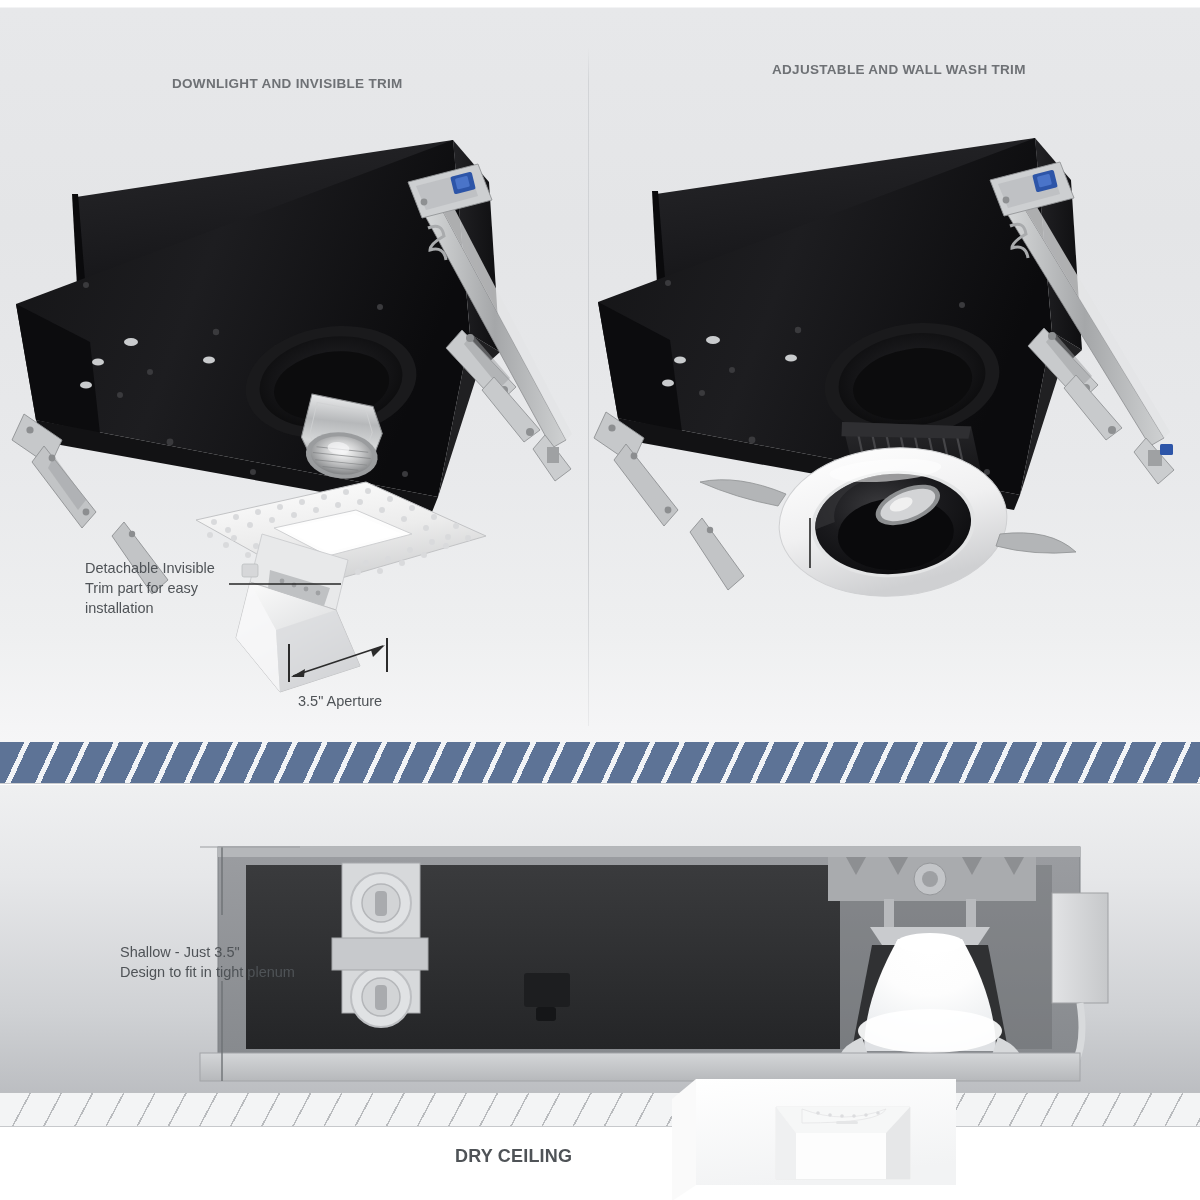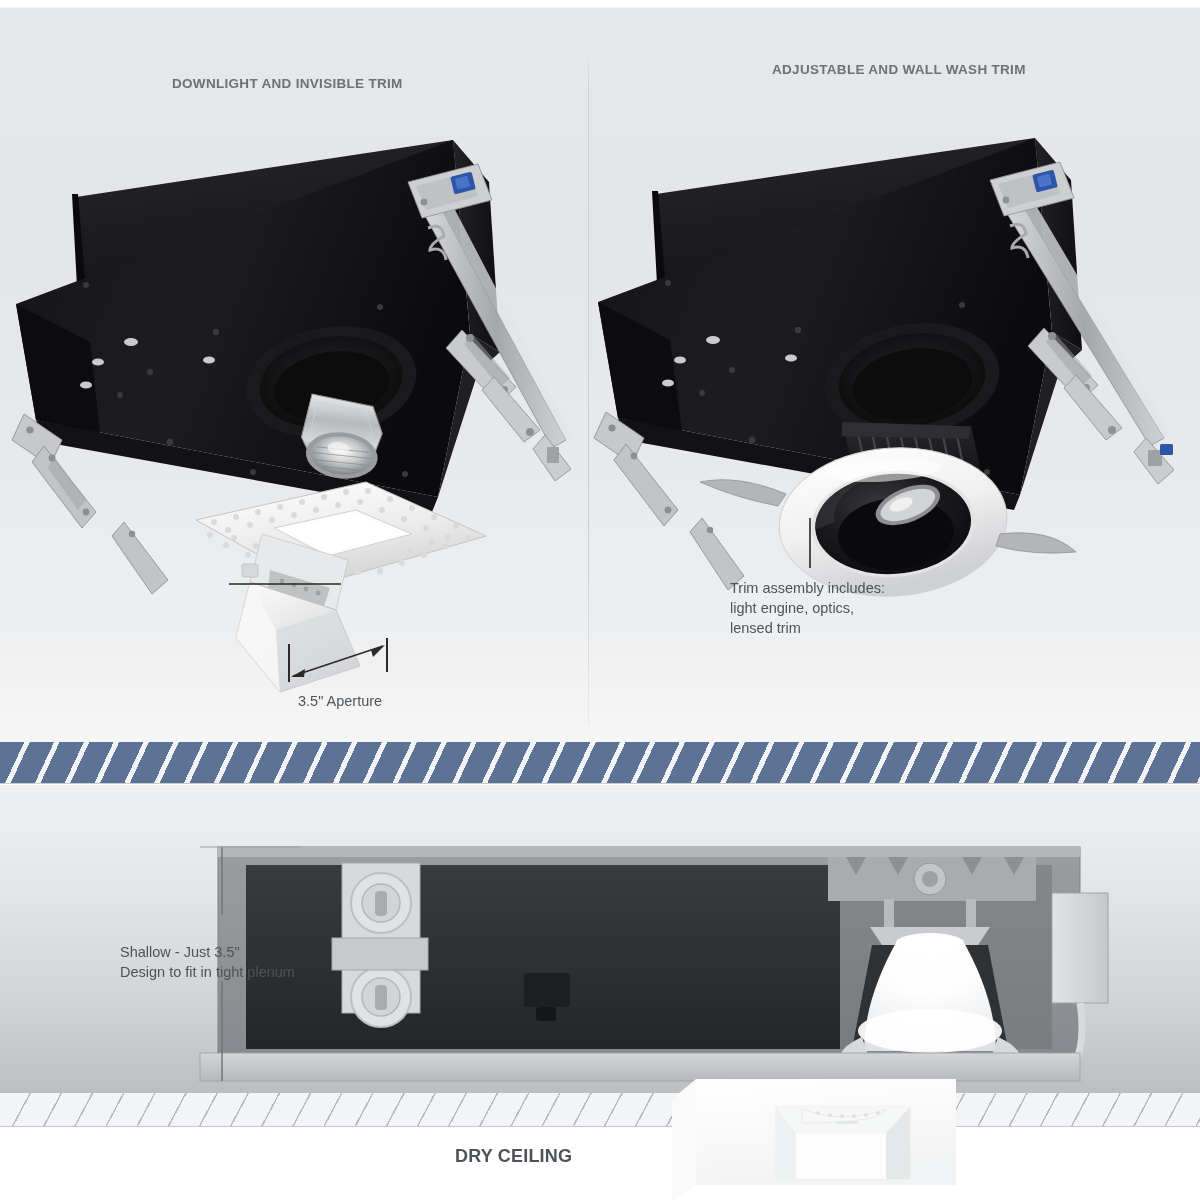--- a/index.html
+++ b/index.html
@@ -271,20 +271,23 @@
             <circle cx="64" cy="47" r="2.4"></circle>
               <circle cx="76" cy="51" r="2.4"></circle>
             <circle cx="88" cy="55" r="2.4"></circle>
               <circle cx="100" cy="59" r="2.4"></circle>
           </g>
           <rect x="24" y="30" width="16" height="13" rx="2" fill="#d6d7d9" stroke="#b8babc" stroke-width="0.7"></rect>
         </g>
       </g>
     </svg>
 
+    <div class="annot" id="annot-left" style="left:85px;top:558px;width:200px;">Detachable Invisible
+Trim part for easy
+installation</div>
     <svg width="120" height="12" style="position:absolute;left:229px;top:578px;">
       <line x1="0" y1="6" x2="112" y2="6" stroke="#262626" stroke-width="1.6"></line>
     </svg>
 
     <svg width="130" height="50" style="position:absolute;left:283px;top:638px;">
       <line x1="6" y1="6" x2="6" y2="44" stroke="#2b2b2b" stroke-width="2"></line>
       <line x1="104" y1="0" x2="104" y2="34" stroke="#2b2b2b" stroke-width="2"></line>
       <line x1="10" y1="38" x2="100" y2="8" stroke="#2b2b2b" stroke-width="1.5"></line>
       <polygon points="8,39 22,31 21,39" fill="#2b2b2b"></polygon>
       <polygon points="102,7 88,12 90,19" fill="#2b2b2b"></polygon>
@@ -442,23 +445,20 @@
         </g>
         <ellipse cx="-4" cy="-52" rx="56" ry="11" fill="#ffffff" opacity="0.55"></ellipse>
       </g>
 
       <g fill="#b3b5b7" stroke="#8e9092" stroke-width="0.8">
         <path d="M196,452 q-48,-20 -86,-12 q36,16 78,24z"></path>
         <path d="M410,492 q50,-6 76,18 q-42,4 -80,-6z"></path>
       </g>
     </svg>
 
-    <div class="annot" id="annot-right" style="left:730px;top:578px;width:230px;">Trim assembly includes:
-light engine, optics,
-lensed trim</div>
     <svg width="16" height="52" style="position:absolute;left:802px;top:518px;">
       <line x1="8" y1="0" x2="8" y2="50" stroke="#262626" stroke-width="1.6"></line>
     </svg>
 
   </div>
 
   <div class="blue-band"></div>
 
   <div class="bottom-section">
 

